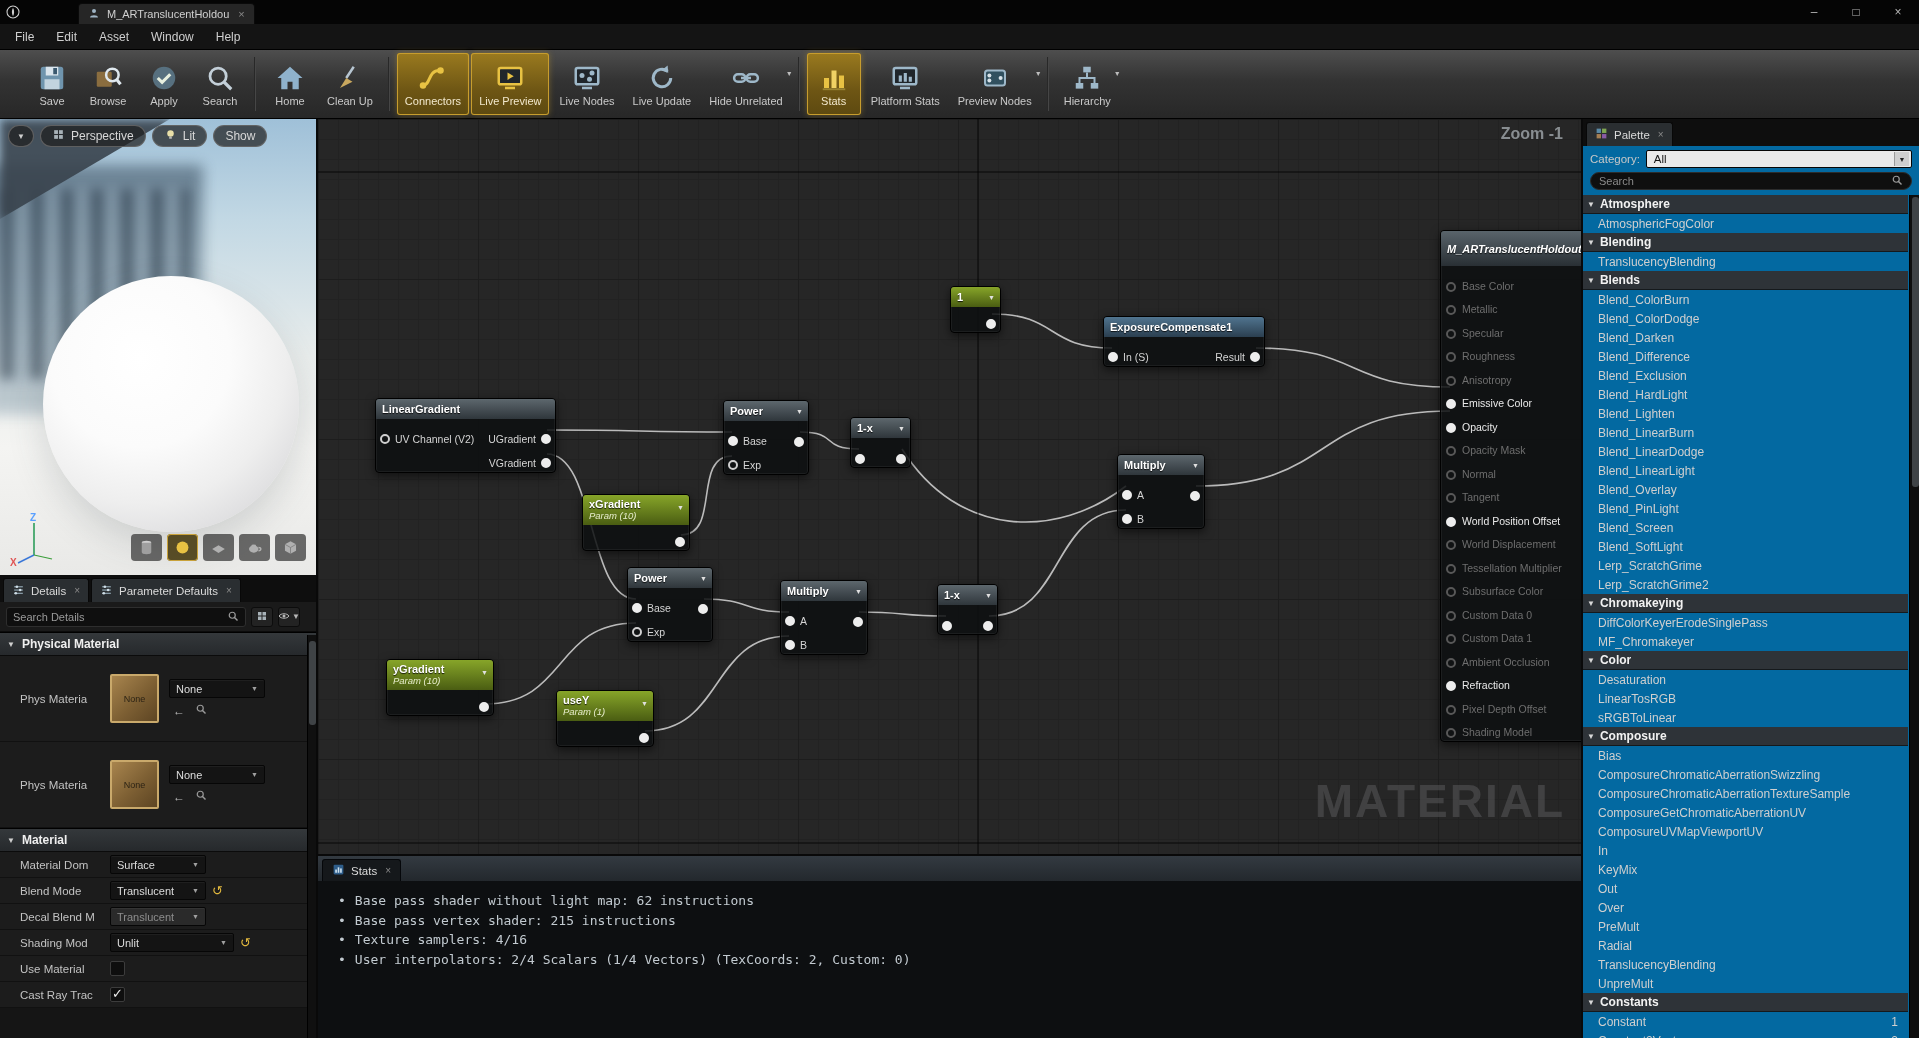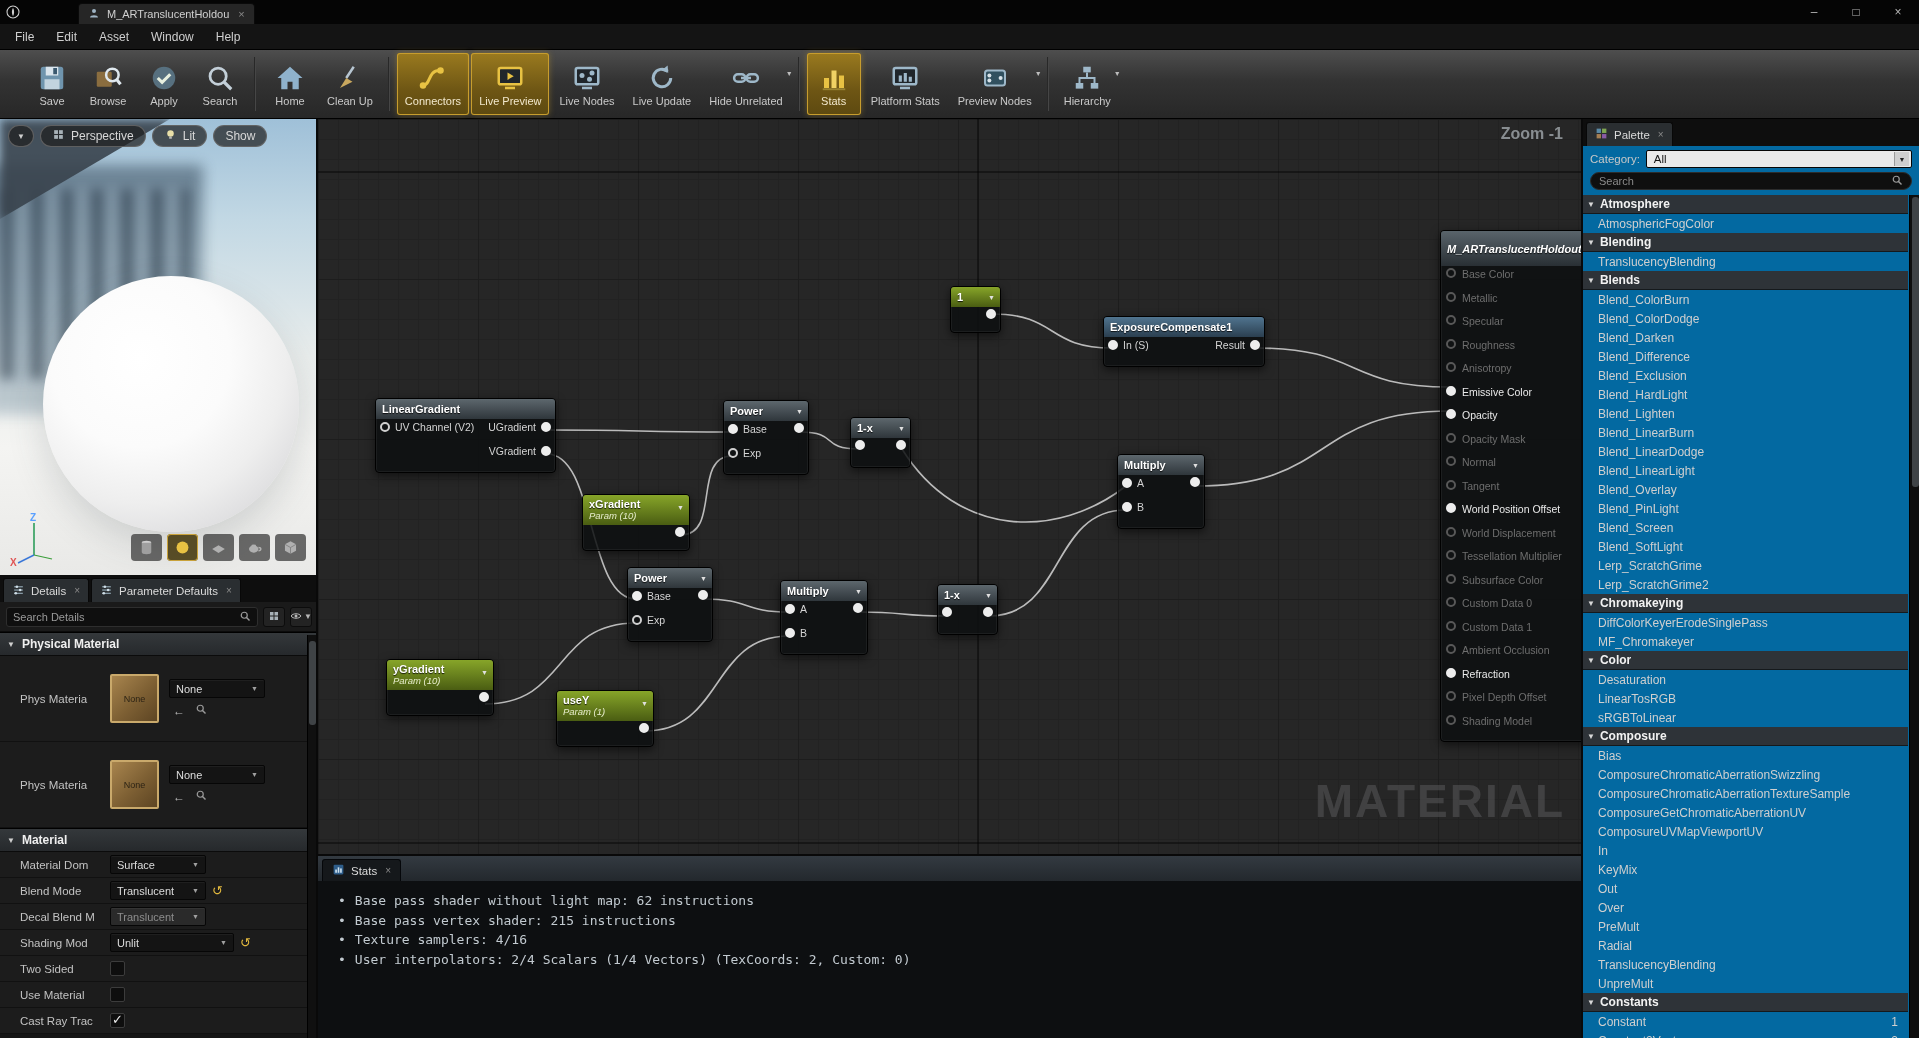--- a/index.html
+++ b/index.html
@@ -62,21 +62,21 @@
   .shape-btn svg { width:19px; height:19px; }
   .shape-btn.active { background:rgba(72,60,18,.9); box-shadow:inset 0 0 0 1px #c9a23a; }
 
   
   .details { flex:1; display:flex; flex-direction:column; background:#151515; position:relative; overflow:hidden; }
   .dtab-bar { height:27px; background:#0e0e0e; display:flex; align-items:flex-end; gap:2px; padding:3px 3px 0; flex:none; }
   .dtab { background:#2a2e31; border:1px solid #080808; border-bottom:none; border-radius:3px 3px 0 0; padding:0 8px;
           height:24px; display:flex; align-items:center; gap:6px; font-size:11.5px; color:#dadada; }
   .dtab svg { width:13px; height:13px; }
   .tab-close { color:#8a8a8a; font-size:10px; margin-left:2px; }
-  .dsearch-row { height:30px; display:flex; align-items:center; gap:5px; padding:4px 4px 4px 6px; background:#1a1a1a; flex:none; border-bottom:1px solid #0b0b0b; }
+  .dsearch-row { height:30px; display:flex; align-items:center; gap:5px; padding:4px 16px 4px 6px; background:#1a1a1a; flex:none; border-bottom:1px solid #0b0b0b; }
   .dsearch { flex:1; height:20px; background:#0f0f0f; border:1px solid #2e2e2e; border-radius:3px; color:#9a9a9a;
              font-size:11px; padding:0 6px; display:flex; align-items:center; justify-content:space-between; }
   .dsearch svg, .mini-btn svg { width:12px; height:12px; }
   .mini-btn { width:22px; height:20px; background:#232323; border:1px solid #0c0c0c; border-radius:3px;
               display:flex; align-items:center; justify-content:center; gap:2px; color:#b8b8b8; font-size:8px; }
   .dsection-head { height:24px; background:linear-gradient(#34383b,#26292c); display:flex; align-items:center; gap:7px;
                    padding:0 7px; font-weight:bold; font-size:12px; color:#efefef; border-top:1px solid #000; border-bottom:1px solid #0b0b0b; flex:none; }
   .dsection-head .tri { font-size:8px; color:#cfcfcf; }
   .drow { display:flex; align-items:center; min-height:26px; background:#1c1c1c; border-bottom:1px solid #111111; padding-left:20px; flex:none; }
   .drow.asset { height:86px; align-items:center; }
@@ -118,21 +118,21 @@
   .nhead .ntitle { font-size:11px; font-weight:bold; color:#ffffff; text-shadow:0 1px 1px rgba(0,0,0,.8); white-space:nowrap; }
   .nhead.default { background:linear-gradient(#5d676d,#2f363b); }
   .nhead.call { background:linear-gradient(#50748f,#2b3f50); }
   .nhead.param { background:linear-gradient(#87a529,#4a5d12); }
   .nhead.main { background:linear-gradient(#59646b,#292f34); height:35px;font-style:italic; }
   .nhead.two { height:auto; flex-direction:column; align-items:flex-start; padding:3px 6px 4px; gap:0; }
   .nsub { font-size:9.5px; font-style:italic; color:#e6eccb; line-height:11px; }
   .narrow { position:absolute; right:5px; top:50%; transform:translateY(-50%); font-size:7px; color:#e0e0e0; }
   .nhead.two .narrow { top:9px; transform:none; }
   .nbody { padding:2px 0 3px; }
-  .nrow { height:24px; display:flex; align-items:flex-start; padding:0 4px; }
+  .nrow { height:24px; display:flex; align-items:flex-end; padding:0 4px; }
   .pside { display:flex; align-items:center; gap:5px; }
   .pside.out { margin-left:auto; }
   .pin { width:10px; height:10px; border:2px solid #cfcfcf; border-radius:50%; background:transparent; flex:none; }
   .pin.connected { background:#ededed; border-color:#ededed; }
   .pin.off { border-color:#585858; }
   .plabel { font-size:10.5px; color:#d4d4d4; white-space:nowrap; }
   .gnode.param .nbody .nrow { height:20px; }
   .gnode.mainnode .nrow { height:23.5px; gap:6px; padding:0 5px; }
   .nrow.off .plabel { color:#6e6e6e; }
   .nrow.on .plabel, .nrow.connected .plabel { color:#e9e9e9; }
@@ -516,24 +516,20 @@
               <span class="arrow">▼</span>
             </div>
           </div>
           <div class="drow">
             <div class="dlabel">Shading Mod</div>
             <div class="dropdown wide">
               <span>Unlit</span>
               <span class="arrow">▼</span>
             </div>
             <span class="reset-arrow">↺</span>
-          </div>
-          <div class="drow">
-            <div class="dlabel">Two Sided</div>
-            <div class="checkbox"></div>
           </div>
           <div class="drow">
             <div class="dlabel">Use Material</div>
             <div class="checkbox"></div>
           </div>
           <div class="drow">
             <div class="dlabel">Cast Ray Trac</div>
             <div class="checkbox checked"></div>
           </div>
         </div>

